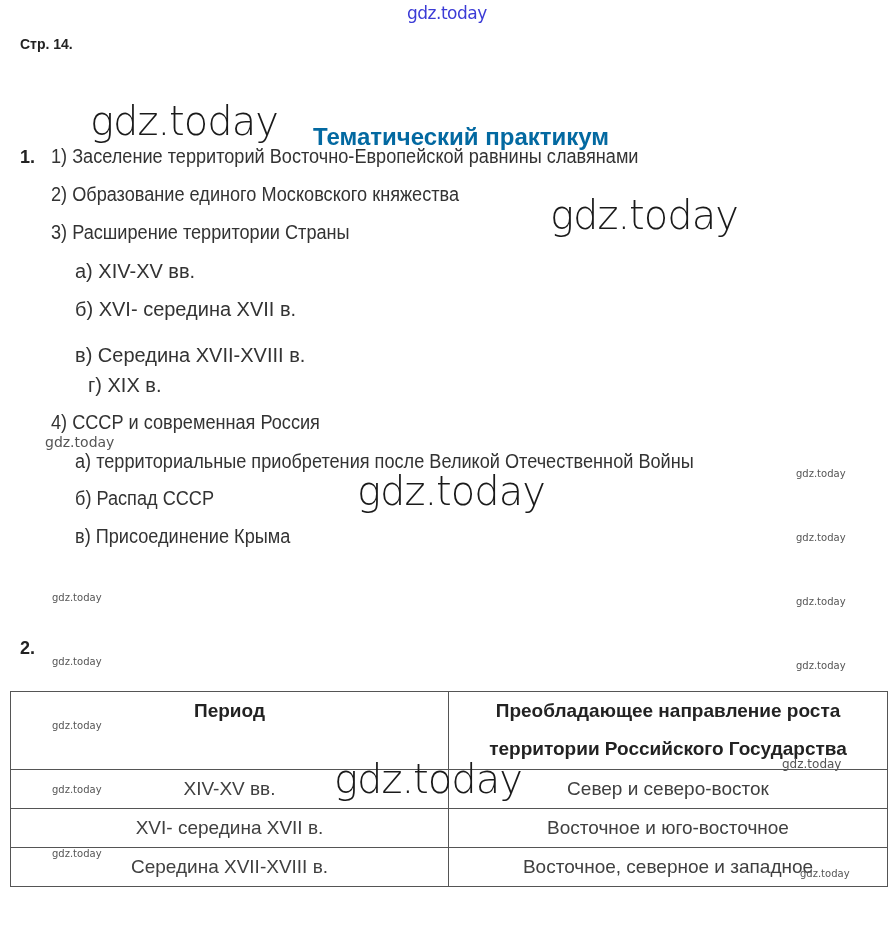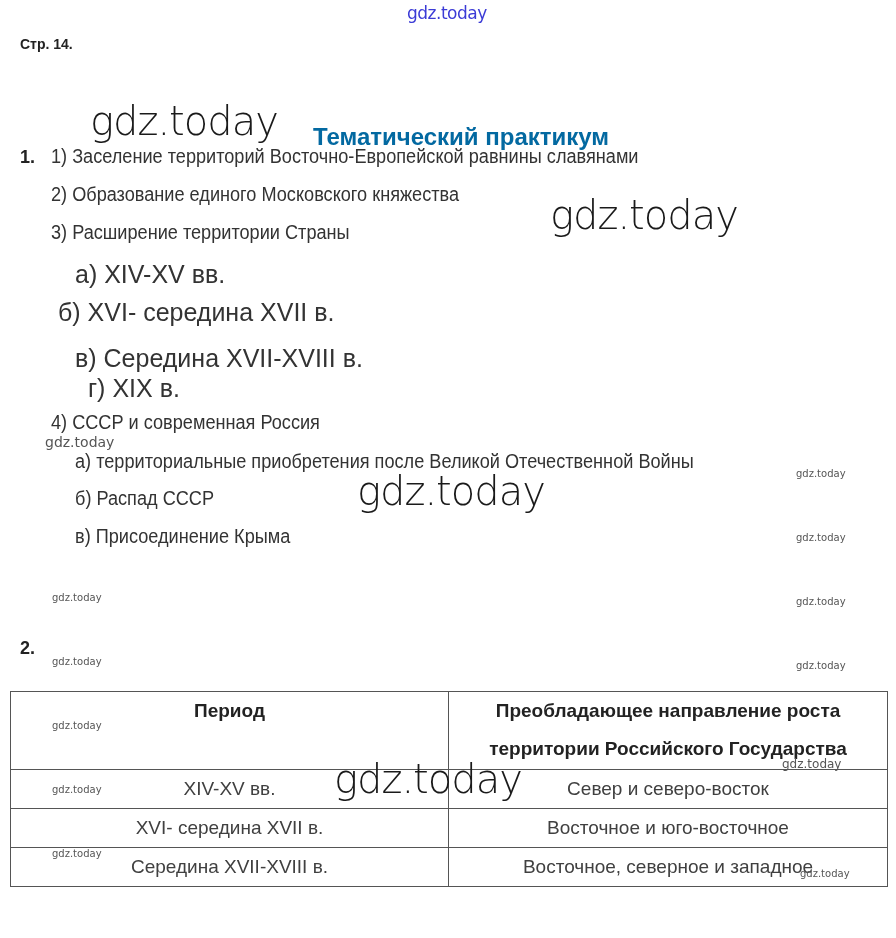--- a/index.html
+++ b/index.html
@@ -5,41 +5,41 @@
   html, body { margin:0; padding:0; background:#ffffff; }
   body { width:896px; height:938px; position:relative; overflow:hidden; font-family:"Liberation Sans", sans-serif; color:#222; }
   .abs { position:absolute; white-space:nowrap; }
   .wm-top { left:407px; top:3px; font-size:17px; color:#3b3bd6; font-family:"DejaVu Sans", sans-serif; letter-spacing:-0.5px; }
   .wm-big { font-family:"DejaVu Sans", sans-serif; font-weight:200; font-size:40px; color:#1a1a1a; letter-spacing:-1px; }
   .wm-small { font-family:"DejaVu Sans", sans-serif; font-size:10px; color:#555; }
   .page-label { left:20px; top:36px; font-size:14px; font-weight:bold; color:#222; }
   .title { left:313px; top:90px; font-size:24px; font-weight:bold; color:#0369a1;margin-top:33px; }
   .num { font-size:18px; font-weight:bold; color:#222; }
   .item { font-size:19.5px; color:#333; transform:scaleX(0.93); transform-origin:left center; }
-  .sub { font-size:25px; color:#333; }
+  .sub { font-size:20px; color:#333; }
   table.tbl { position:absolute; left:10px; top:691px; width:878px; border-collapse:collapse; }
   table.tbl td, table.tbl th { border:1px solid #555; text-align:center; font-size:19px; color:#404040; padding:0; }
   table.tbl th { font-weight:bold; color:#222; height:77px; line-height:38px; vertical-align:top; }
   table.tbl td { height:38px; }
   .col1 { width:437px; }
 </style>
 </head>
 <body>
 
 <div class="abs wm-top">gdz.today</div>
 
 <div class="abs page-label">Стр. 14.</div>
 <div class="abs title">Тематический практикум</div>
 
 <div class="abs num" style="left:20px;top:147px;">1.</div>
 <div class="abs item" style="left:51px;top:145px;">1) Заселение территорий Восточно-Европейской равнины славянами</div>
 <div class="abs item" style="left:51px;top:183px;">2) Образование единого Московского княжества</div>
 <div class="abs item" style="left:51px;top:221px;">3) Расширение территории Страны</div>
 <div class="abs sub" style="left:75px;top:260px;">а) XIV-XV вв.</div>
-<div class="abs sub" style="left:58px;top:298px;">б) XVI- середина XVII в.</div>
+<div class="abs sub" style="left:75px;top:298px;">б) XVI- середина XVII в.</div>
 <div class="abs sub" style="left:75px;top:344px;">в) Середина XVII-XVIII в.</div>
 <div class="abs sub" style="left:88px;top:374px;">г) XIX в.</div>
 <div class="abs item" style="left:51px;top:411px;">4) СССР и современная Россия</div>
 <div class="abs item" style="left:75px;top:450px;">а) территориальные приобретения после Великой Отечественной Войны</div>
 <div class="abs item" style="left:75px;top:487px;">б) Распад СССР</div>
 <div class="abs item" style="left:75px;top:525px;">в) Присоединение Крыма</div>
 
 <div class="abs num" style="left:20px;top:638px;">2.</div>
 
 <table class="tbl">

